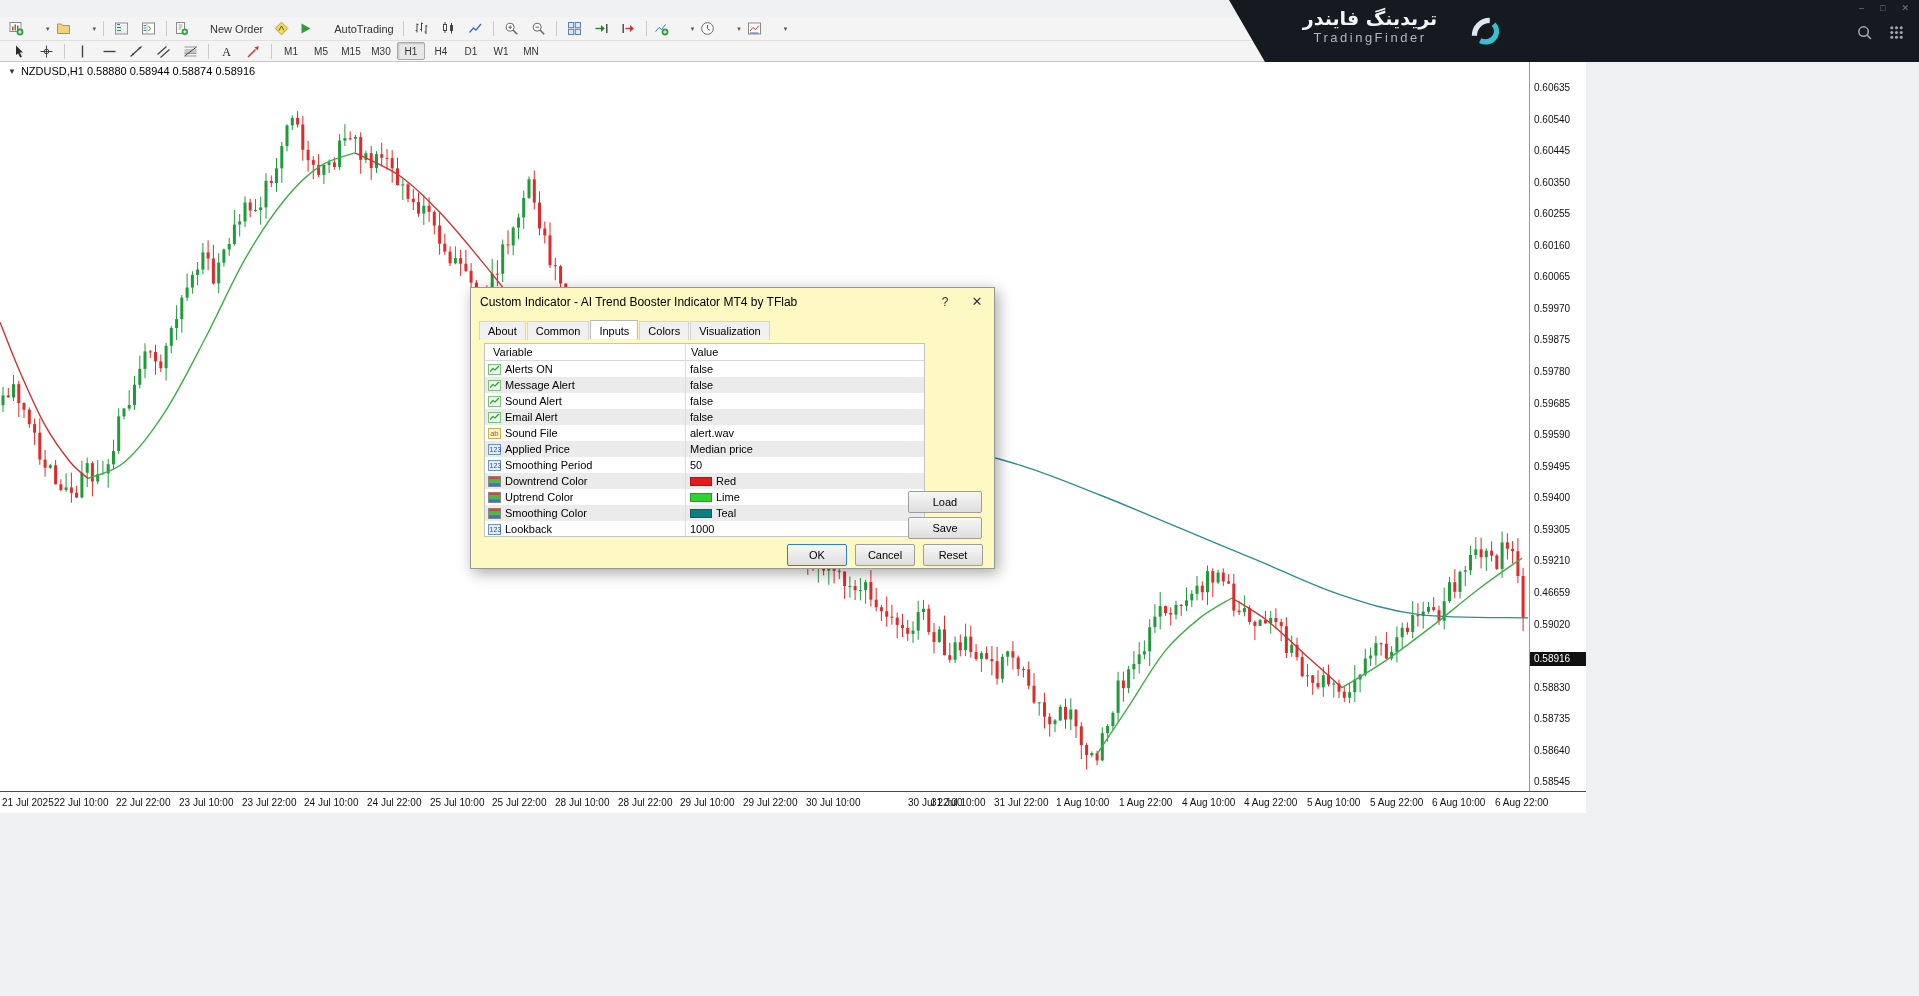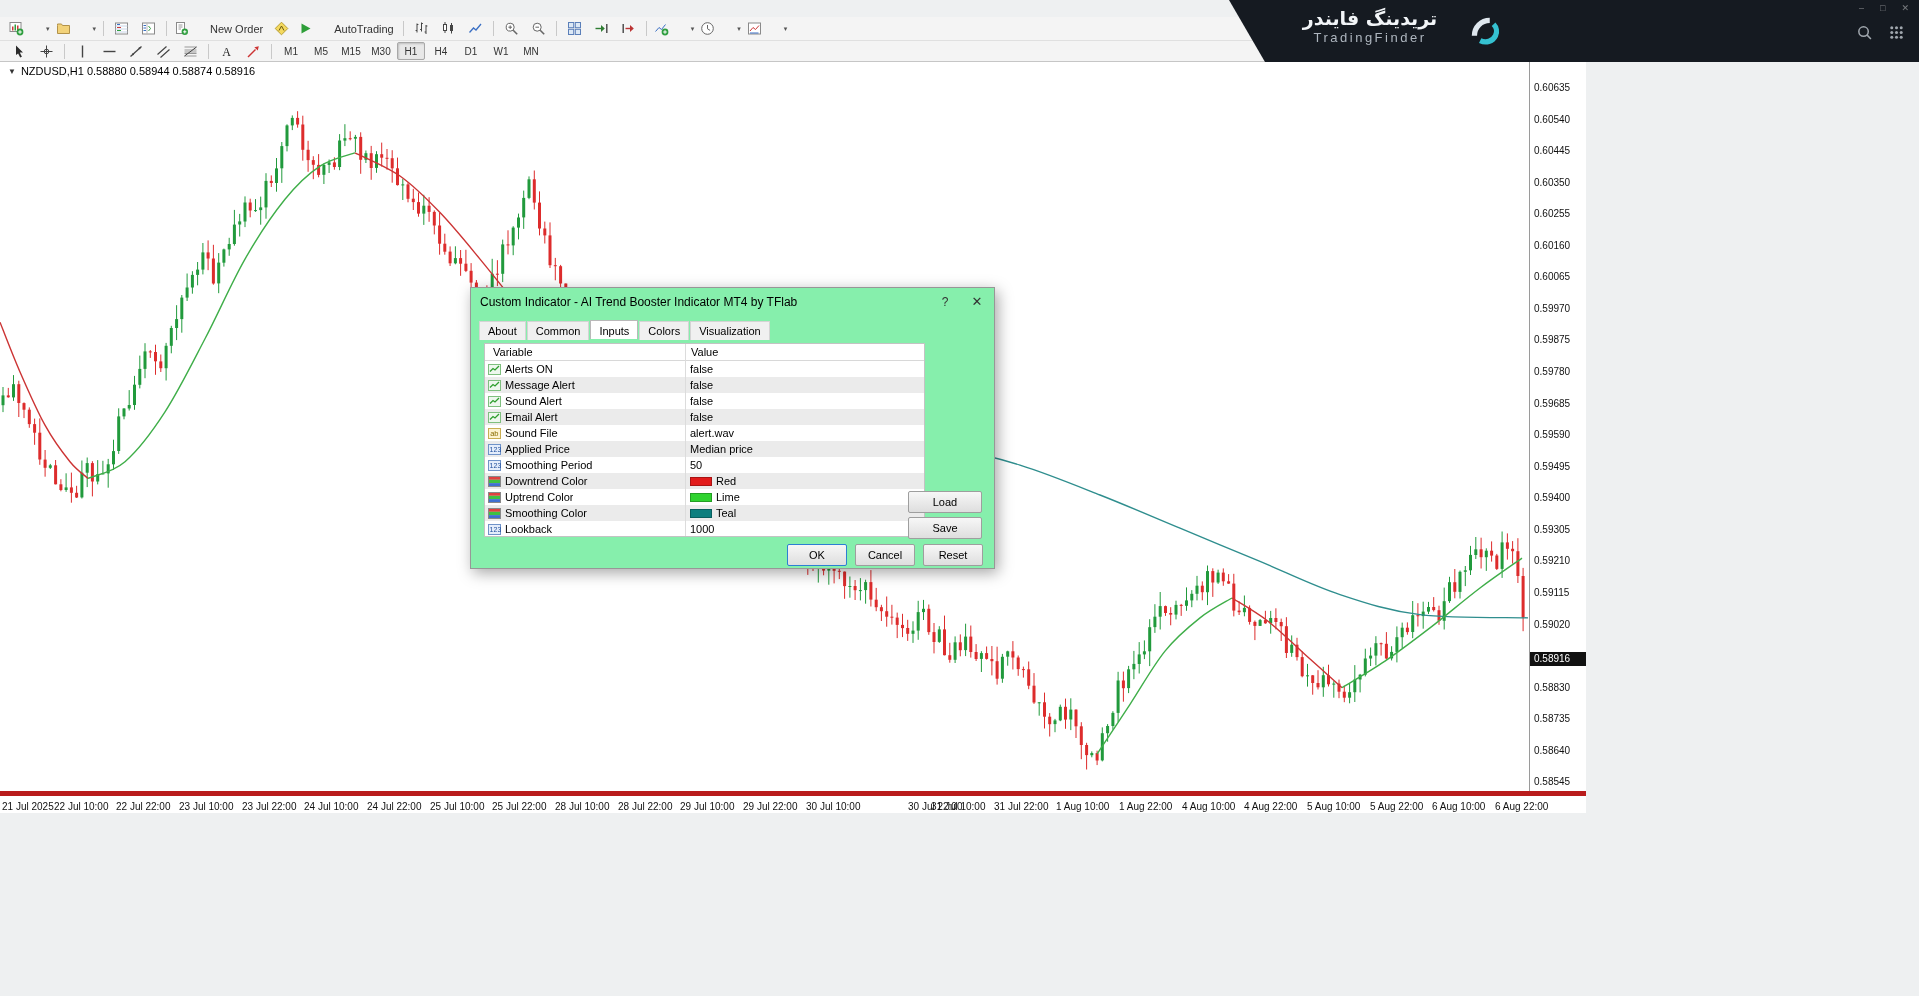--- a/index.html
+++ b/index.html
@@ -20,33 +20,33 @@
   .tsep{width:1px;height:15px;background:#c9c9c9;margin:0 4px;flex:0 0 auto;}
   .tf-btn{min-width:20px;height:16px;padding:0 3px;display:flex;align-items:center;justify-content:center;font-size:10px;color:#333;border:1px solid transparent;border-radius:2px;margin:0 1px;}
   .tf-btn.active{background:#e8e8e8;border-color:#a8a8a8;box-shadow:inset 1px 1px 2px rgba(0,0,0,.18);}
   
   #chart{position:absolute;left:0;top:62px;width:1529px;height:729px;background:#ffffff;overflow:hidden;}
   #quote-line{position:absolute;left:8px;top:3px;font-size:11px;color:#000;display:flex;align-items:center;gap:5px;z-index:2;}
   #one-click{font-size:8px;color:#333;}
   #price-axis{position:absolute;left:1529px;top:62px;width:57px;height:729px;background:#fff;border-left:1px solid #9a9a9a;font-size:10px;color:#111;box-sizing:border-box;}
   .pa-label{position:absolute;left:4px;height:12px;line-height:12px;white-space:nowrap;}
   #price-tag{position:absolute;left:0;width:100%;height:14px;background:#111;color:#fff;font-size:10px;line-height:14px;padding-left:4px;box-sizing:border-box;}
-  #time-axis{position:absolute;left:0;top:791px;width:1586px;height:22px;background:#fff;border-top:5px solid #b91c1c;font-size:10px;color:#111;box-sizing:border-box;}
+  #time-axis{position:absolute;left:0;top:791px;width:1586px;height:22px;background:#fff;border-top:1px solid #b91c1c;font-size:10px;color:#111;box-sizing:border-box;}
   .ta-label{position:absolute;top:5px;white-space:nowrap;}
   
   #brand{position:absolute;top:0;right:0;width:690px;height:62px;background:#151a21;clip-path:polygon(0 0,100% 0,100% 100%,36px 100%);color:#fff;z-index:5;}
   #brand-text{position:absolute;left:56px;top:7px;width:170px;text-align:center;}
   #brand-fa{font-family:"DejaVu Sans",sans-serif;font-size:19px;font-weight:bold;direction:rtl;color:#f2f5f8;}
   #brand-en{font-size:13px;letter-spacing:2.5px;color:#aeb6bf;margin-top:1px;}
   #brand-logo{position:absolute;left:232px;top:7px;width:46px;height:46px;}
   #brand-controls{position:absolute;top:3px;right:10px;display:flex;gap:16px;font-size:9px;color:rgba(255,255,255,.42);}
   #brand-search{position:absolute;right:46px;top:24px;width:17px;height:17px;opacity:.75;}
   #brand-grid{position:absolute;right:14px;top:24px;width:17px;height:17px;opacity:.75;}
   
-  #dialog{position:absolute;left:470px;top:287px;width:525px;height:282px;background:#86efac;border:1px solid #979797;box-shadow:3px 4px 14px rgba(0,0,0,.35);z-index:10;font-size:11px;color:#000;box-sizing:border-box;padding-left:36px;}
+  #dialog{position:absolute;left:470px;top:287px;width:525px;height:282px;background:#fef9c3;border:1px solid #979797;box-shadow:3px 4px 14px rgba(0,0,0,.35);z-index:10;font-size:11px;color:#000;box-sizing:border-box;padding-left:36px;}
   #dlg-titlebar{position:absolute;top:0;left:0;right:0;height:27px;display:flex;align-items:center;padding-left:9px;font-size:12px;}
   #dlg-help,#dlg-close{position:absolute;top:1px;width:30px;height:25px;display:flex;align-items:center;justify-content:center;font-size:12px;color:#333;}
   #dlg-help{right:34px;}
   #dlg-close{right:2px;font-size:13px;}
   #dlg-tabs{position:absolute;left:8px;top:32px;display:flex;}
   .dlg-tab{padding:3px 8px 2px;border:1px solid #d4d4d4;border-bottom:none;background:#f0f0f0;margin-right:1px;font-size:11px;position:relative;top:1px;}
   .dlg-tab.active{background:#fff;border-color:#b9b9b9;padding-top:4px;top:0;}
   #dlg-grid{position:absolute;left:13px;top:55px;width:441px;height:194px;background:#fff;border:1px solid #c3c3c3;box-sizing:border-box;overflow:hidden;}
   #dlg-grid-header{height:16px;border-bottom:1px solid #d8d8d8;position:relative;background:#fff;}
   .grid-h{position:absolute;top:2px;font-size:11px;color:#000;}
@@ -940,21 +940,21 @@
       <div class="pa-label" style="top: 209px;">0.60065</div>
       <div class="pa-label" style="top: 241px; text-align: right;">0.59970</div>
       <div class="pa-label" style="top: 272px;">0.59875</div>
       <div class="pa-label" style="top: 304px;">0.59780</div>
       <div class="pa-label" style="top: 336px;">0.59685</div>
       <div class="pa-label" style="top: 367px;">0.59590</div>
       <div class="pa-label" style="top: 399px;">0.59495</div>
       <div class="pa-label" style="top: 430px;">0.59400</div>
       <div class="pa-label" style="top: 462px;">0.59305</div>
       <div class="pa-label" style="top: 493px;">0.59210</div>
-      <div class="pa-label" style="top: 525px;">0.59115</div>
+      <div class="pa-label" style="top: 525px;">0.46659</div>
       <div class="pa-label" style="top: 557px;">0.59020</div>
       <div class="pa-label" style="top: 620px;">0.58830</div>
       <div class="pa-label" style="top: 651px;">0.58735</div>
       <div class="pa-label" style="top: 683px;">0.58640</div>
       <div class="pa-label" style="top: 714px;">0.58545</div>
       <div id="price-tag" style="top: 590px;">0.58916</div>
     </div>
   <div id="time-axis">
       <div class="ta-label" style="left: 2px;">21 Jul 2025</div>
       <div class="ta-label" style="left: 54px;">22 Jul 10:00</div>

